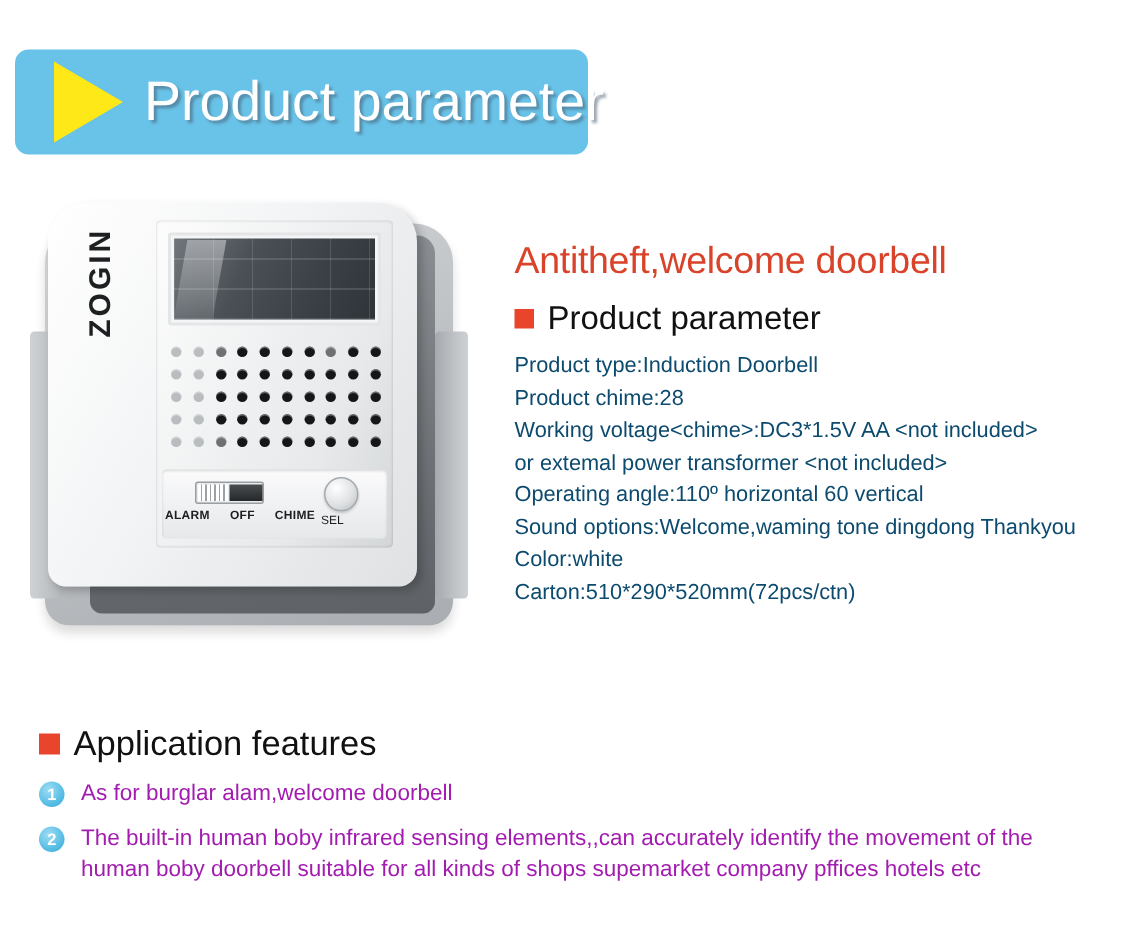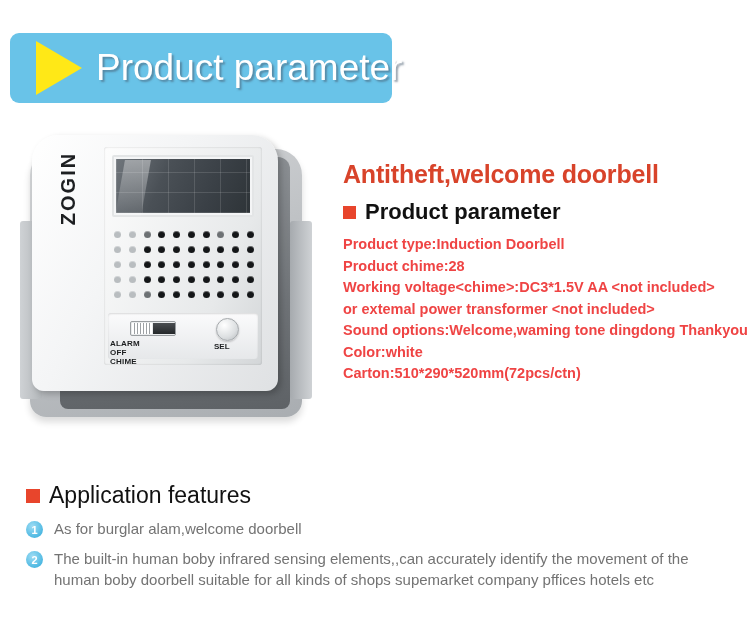--- a/index.html
+++ b/index.html
@@ -132,59 +132,59 @@
     position:absolute; left:1px; top:1px; width:20px; height:11px;
     background:repeating-linear-gradient(90deg,#ffffff 0 2px,#9da1a4 2px 3px);
   }
   .switch-knob{
     position:absolute; left:22px; top:1px; width:22px; height:11px;
     background:linear-gradient(180deg,#4a4e51,#25282a);
   }
   .switch-labels{
     position:absolute; left:2px; top:26px; width:100px;
     display:flex; justify-content:space-between;
-    font-size:8px; font-weight:bold; color:#1c1e20; letter-spacing:.2px;flex-direction:column;
+    font-size:8px; font-weight:bold; color:#1c1e20; letter-spacing:.2px;
   }
   .sel-btn{
     position:absolute; left:108px; top:5px;
     width:23px; height:23px; border-radius:50%;
     background:radial-gradient(circle at 35% 30%,#ffffff,#dcdfe1 60%,#b5b9bc);
     border:1px solid #a5a9ac;
     box-shadow:0 1px 2px rgba(0,0,0,.2);
   }
   .sel-label{
     position:absolute; left:106px; top:29px;
-    font-size:8px; font-weight:bold; color:#1c1e20;
+    font-size:8px; font-weight:normal; color:#1c1e20;
   }
 
   
-  .spec-col{ position:absolute; left:343px; top:160px; width:400px;font-weight:bold; }
+  .spec-col{ position:absolute; left:343px; top:160px; width:400px; }
   .spec-title{
     font-size:25px; color:#d8432a; letter-spacing:-.2px;
     white-space:nowrap; margin-bottom:10px;
   }
   .head-row{ display:flex; align-items:center; margin-bottom:9px; }
   .sq{ width:13px; height:13px; background:#e8452c; margin-right:9px; flex:none; }
   .head-text{ font-size:22px; color:#111111; }
-  .spec-line{ font-size:14.5px; line-height:21.5px; color:#ef4444; white-space:nowrap; }
+  .spec-line{ font-size:14.5px; line-height:21.5px; color:#0c4a6e; white-space:nowrap; }
 
   
   .features{ position:absolute; left:26px; top:482px; width:700px; }
   .feat-head{ display:flex; align-items:center; margin-bottom:8px; }
   .feat-head .sq{ width:14px; height:14px; margin-right:9px; }
   .feat-head-text{ font-size:23px; color:#111111; }
   .feat-item{ display:flex; align-items:flex-start; margin-top:9px; }
   .badge{
     flex:none; width:17px; height:17px; border-radius:50%;
     background:radial-gradient(circle at 38% 32%,#9ddcf4,#4fb9e2 70%,#3ba9d6);
     color:#ffffff; font-size:11px; font-weight:bold;
     display:flex; align-items:center; justify-content:center;
     margin-top:3px; margin-right:11px;
   }
-  .feat-text{ font-size:15px; line-height:21px; color:#737373; }
+  .feat-text{ font-size:15px; line-height:21px; color:#a21caf; }
 </style>
 </head>
 <body>
 
 <div class="banner">
   <div class="banner-arrow"></div>
   <div class="banner-title">Product parameter</div>
 </div>
 
 <div class="product-photo">
@@ -290,20 +290,21 @@
 
   <div class="head-row">
     <span class="sq"></span>
     <span class="head-text">Product parameter</span>
   </div>
 
   <div class="spec-line">Product type:Induction Doorbell</div>
   <div class="spec-line">Product chime:28</div>
   <div class="spec-line">Working voltage&lt;chime&gt;:DC3*1.5V AA &lt;not included&gt;</div>
   <div class="spec-line">or extemal power transformer &lt;not included&gt;</div>
+  <div class="spec-line">Operating angle:110º horizontal 60 vertical</div>
   <div class="spec-line">Sound options:Welcome,waming tone dingdong Thankyou</div>
   <div class="spec-line">Color:white</div>
   <div class="spec-line">Carton:510*290*520mm(72pcs/ctn)</div>
 </div>
 
 <div class="features">
   <div class="feat-head">
     <span class="sq"></span>
     <span class="feat-head-text">Application features</span>
   </div>

